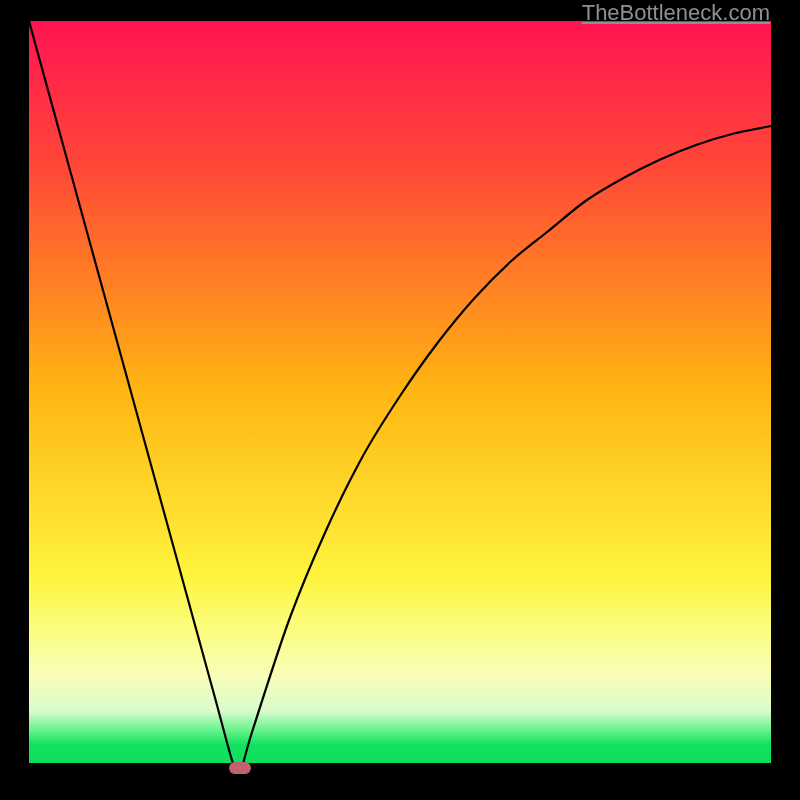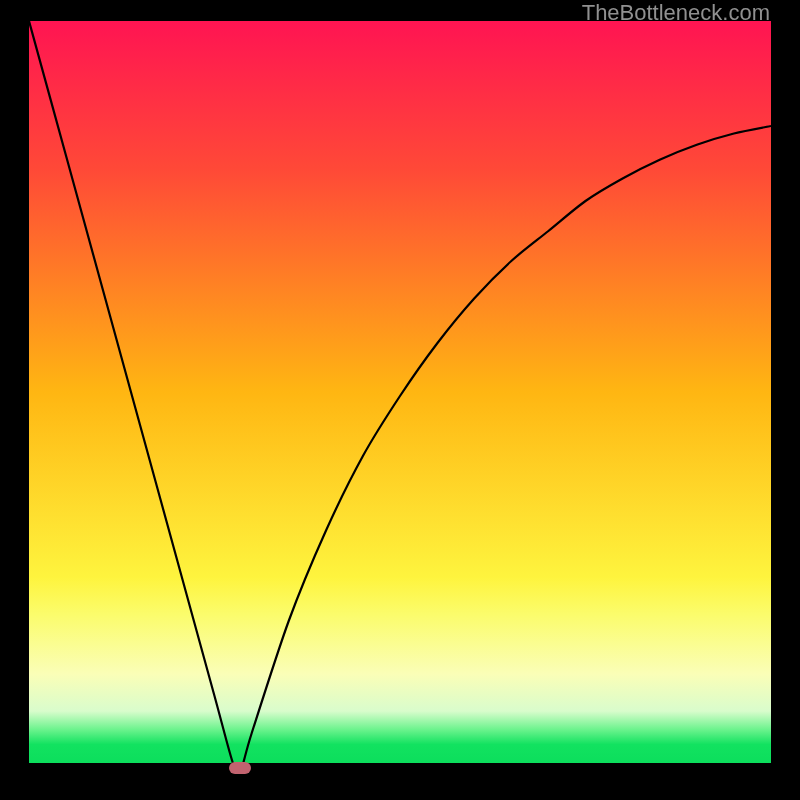--- a/index.html
+++ b/index.html
@@ -23,20 +23,21 @@
     left: 0; top: 0; right: 0; bottom: 0;
   }
   .watermark {
     position: absolute;
     top: 0;
     right: 30px;
     color: #909090;
     font-size: 22px;
     font-weight: 500;
     z-index: 5;
+    text-decoration: underline;
   }
   svg.curve {
     position: absolute;
     left: 0; top: 0;
     width: 742px; height: 750px;
     z-index: 3;
   }
   .minimum-marker {
     position: absolute;
     width: 22px;

